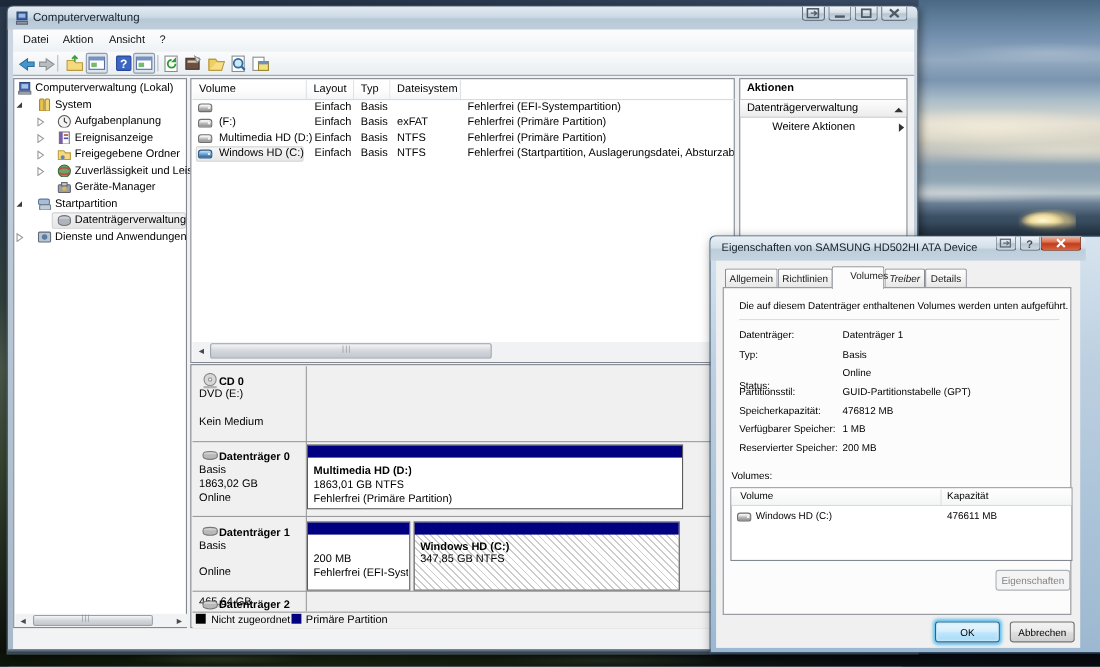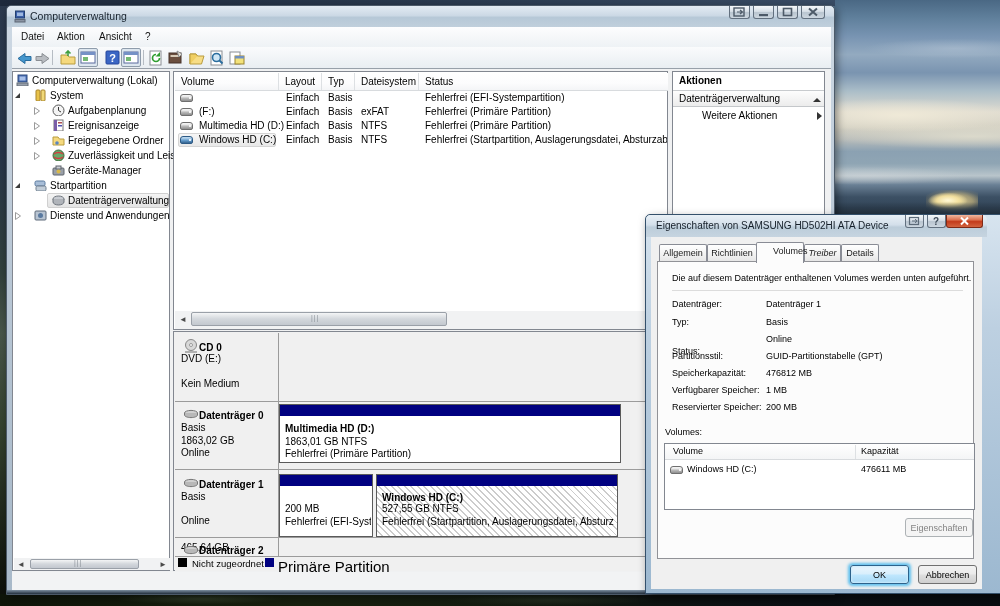--- a/index.html
+++ b/index.html
@@ -254,21 +254,20 @@
         <div class="sbgrip" style="left:60px;top:1px;">|||</div>
       </div>
     </div>
 
     <div class="abs pane" id="listpane">
       <div class="abs" style="left:1px;top:1px;width:493px;height:17px;">
         <div class="hcell" style="left:0;width:104px;">Volume</div>
         <div class="hcell" style="left:104px;width:43px;">Layout</div>
         <div class="hcell" style="left:147px;width:33px;">Typ</div>
         <div class="hcell" style="left:180px;width:64px;">Dateisystem</div>
-        <div class="hcell" style="left:244px;width:249px;border-right:none;">Status</div>
         <div class="abs" style="left:0;top:16.5px;width:493px;height:1px;background:#d8dbde;"></div>
       </div>
       <div class="vrow" style="left:1px;top:19px;width:492px;">
         <div class="drive" style="left:5px;top:3px;"></div>
         <div class="vc" style="left:111px;">Einfach</div>
           <div class="vc" style="left:153px;">Basis</div>
         <div class="vc nw" style="left:250px;">Fehlerfrei (EFI-Systempartition)</div>
       </div>
       <div class="vrow" style="left:1px;top:33px;width:492px;">
         <div class="drive" style="left:5px;top:3px;"></div>
@@ -340,36 +339,35 @@
       <div class="abs nw" style="left:7px;top:170px;margin-top:40px;">465,64 GB</div>
       <div class="abs nw" style="left:7px;top:183px;">Online</div>
       <div class="pbox" style="left:105px;top:142px;width:94px;height:63px;">
         <div class="pstrip" style="height:11px;"></div>
         <div class="dtxt" style="top:27px;">200 MB</div>
         <div class="dtxt" style="top:40px;width:86px;">Fehlerfrei (EFI-Syste</div>
       </div>
       <div class="pbox hatch" style="left:202px;top:142px;width:242px;height:63px;">
         <div class="pstrip" style="height:11px;"></div>
         <div class="dtxt b" style="top:16px;">Windows HD  (C:)</div>
-        <div class="dtxt" style="top:27px;">527,55 GB NTFS</div>
-        <div class="dtxt" style="top:40px;width:232px;">Fehlerfrei (Startpartition, Auslagerungsdatei, Absturz</div>
+        <div class="dtxt" style="top:27px;">347,85 GB NTFS</div>
       </div>
       <div class="abs" style="left:1px;top:205px;width:493px;height:1px;background:#9b9b9b;"></div>
 
       <svg class="abs" style="left:10px;top:213px;" width="15" height="10">
           <ellipse cx="7" cy="4" rx="6.5" ry="2.6" fill="#d0d0d0" stroke="#777"></ellipse>
           <path d="M0.5 4v2c0 1.4 2.9 2.6 6.5 2.6s6.5-1.2 6.5-2.6V4" fill="#b8b8b8" stroke="#777"></path>
         </svg>
       <div class="abs nw b" style="left:25px;top:213px;">Datenträger 2</div>
 
       <div class="abs" style="left:1px;top:224px;width:493px;height:15px;background:#f0f0f0;border-top:1px solid #9b9b9b;">
         <div class="abs" style="left:3px;top:1px;width:9px;height:9px;background:#000;"></div>
         <div class="abs nw" style="left:17px;top:1px;font-size:9.5px;">Nicht zugeordnet</div>
         <div class="abs" style="left:90px;top:1px;width:9px;height:9px;background:#000080;"></div>
-        <div class="abs nw" style="left:103px;top:1px;font-size:15px;">Primäre Partition</div>
+        <div class="abs nw" style="left:103px;top:1px;font-size:10px;">Primäre Partition</div>
       </div>
     </div>
 
     <div class="abs pane" id="actpane">
       <div class="abs nw b" style="left:6px;top:3px;">Aktionen</div>
       <div class="abs" style="left:0;top:18px;width:151px;height:1px;background:#c8cbce;"></div>
       <div class="abs" style="left:0;top:19px;width:151px;height:16px;background:linear-gradient(180deg,#fdfdfd,#ececec);border-bottom:1px solid #c4c7ca;">
         <div class="abs nw" style="left:6px;top:2px;">Datenträgerverwaltung</div>
         <svg class="abs" style="left:140px;top:6px;" width="8" height="6">
             <path d="M0 5l4-4 4 4z" fill="#333"></path>

